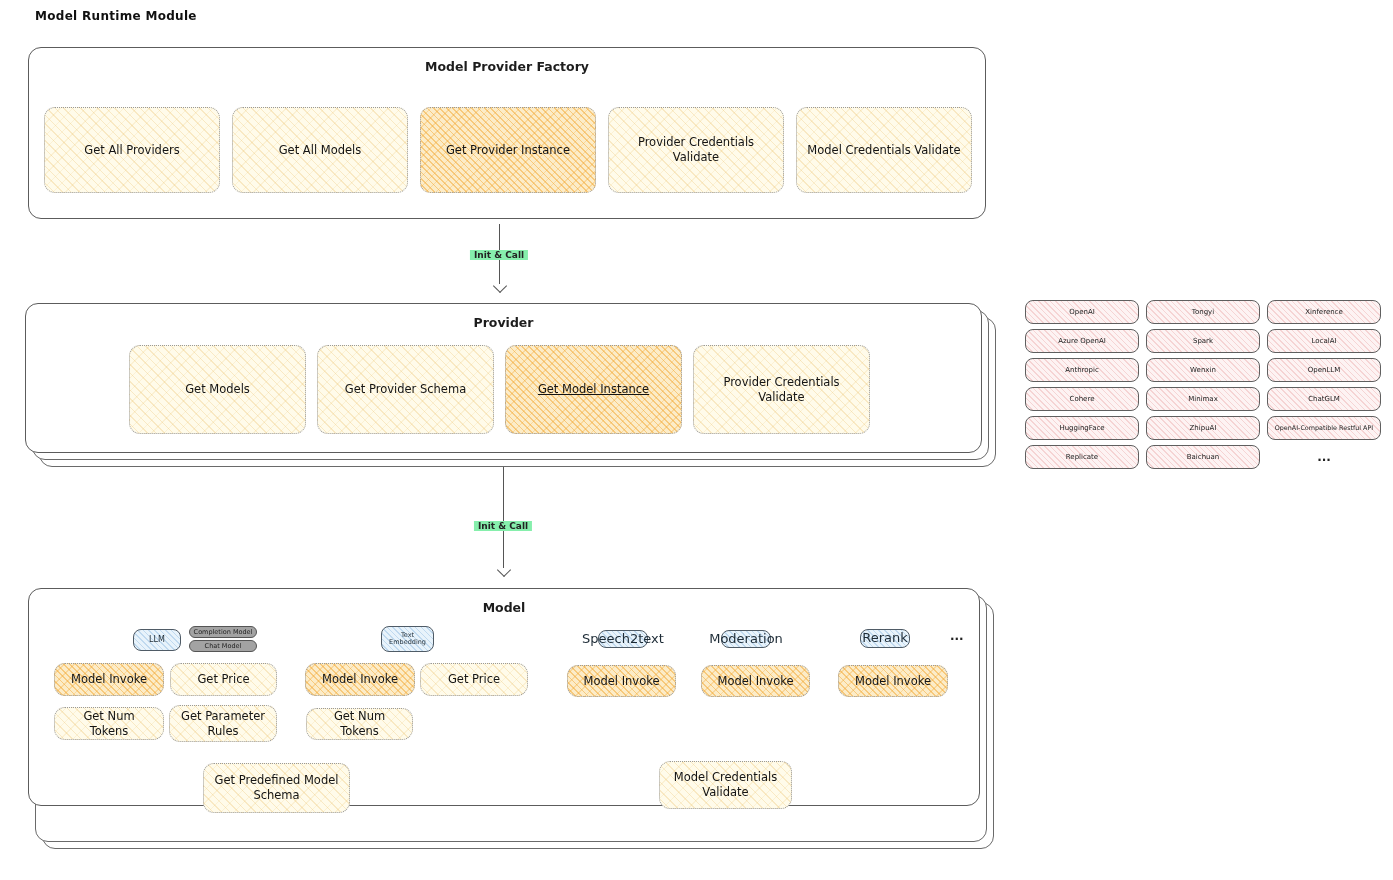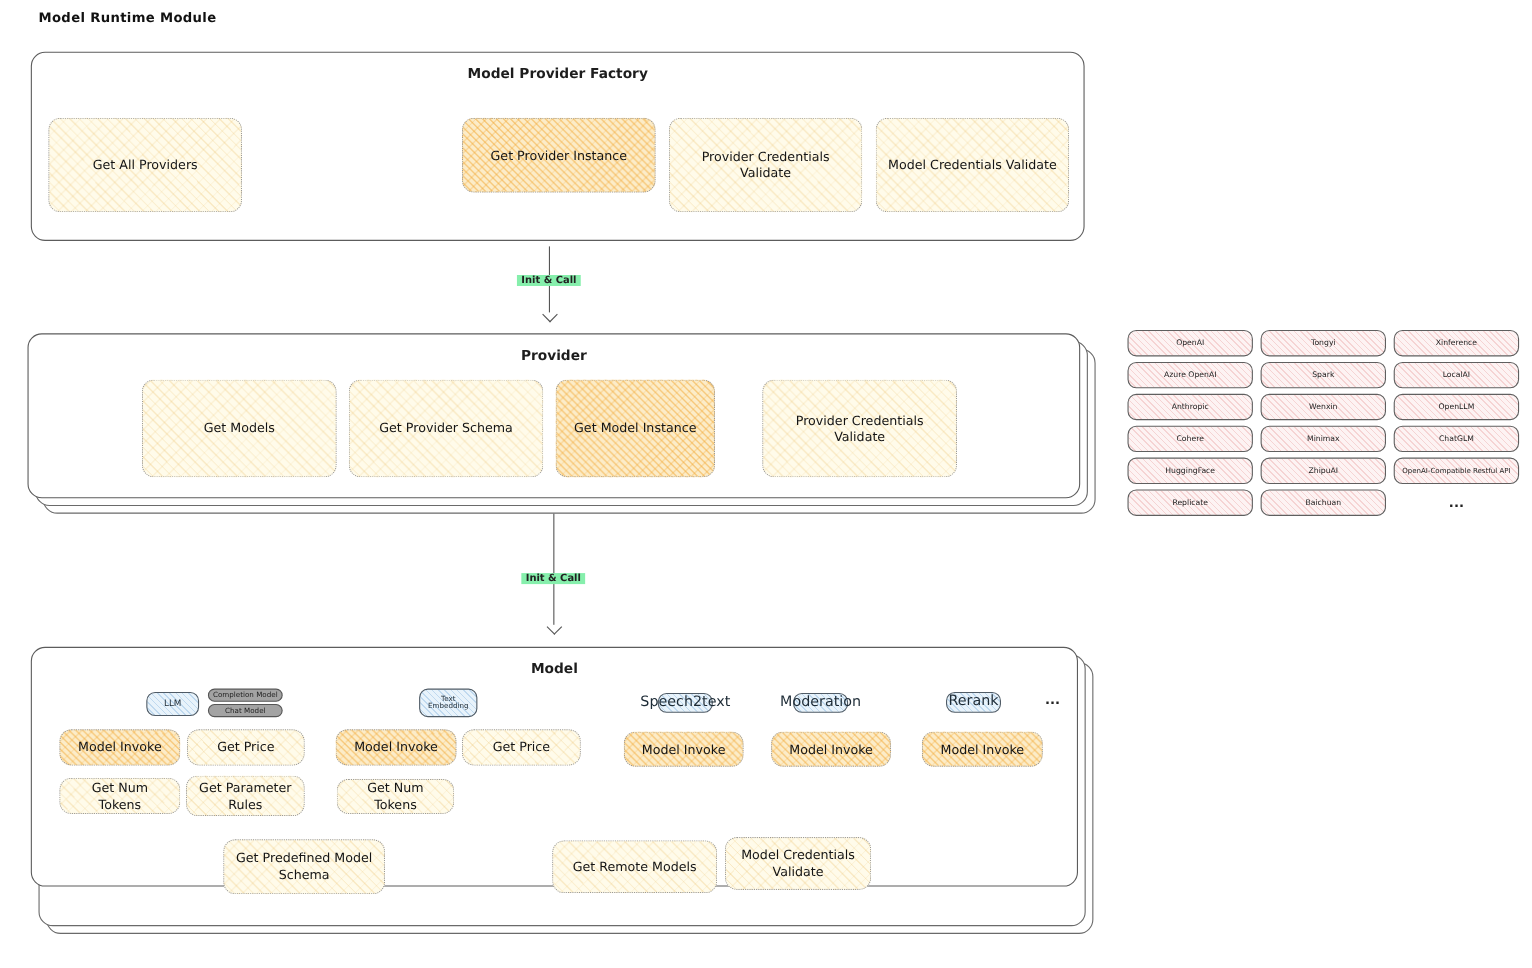--- a/index.html
+++ b/index.html
@@ -86,36 +86,37 @@
 </head>
 <body>
 
 <div class="canvas">
 
   <div class="page-title">Model Runtime Module</div>
 
   <div class="container-box" style="left:28px; top:47px; width:958px; height:172px;">
     <div class="container-title">Model Provider Factory</div>
     <div class="mbox fill-yellow" style="left:15px; top:59px; width:176px; height:86px;">Get All Providers</div>
-    <div class="mbox fill-orange" style="left:391px; top:59px; width:176px; height:68px;">Get Provider Instance</div>
+    <div class="mbox fill-yellow" style="left:203px; top:59px; width:176px; height:86px;">Get All Models</div>
+    <div class="mbox fill-orange" style="left:391px; top:59px; width:176px; height:86px;border-radius:10px;">Get Provider Instance</div>
     <div class="mbox fill-yellow" style="left:579px; top:59px; width:176px; height:86px;">Provider Credentials Validate</div>
     <div class="mbox fill-yellow" style="left:767px; top:59px; width:176px; height:86px;">Model Credentials Validate</div>
   </div>
 
   <div class="arrow-line" style="left:499px; top:224px; height:60px;"></div>
   <div class="arrow-head" style="left:495px; top:281px;"></div>
   <div class="arrow-label" style="left:499px; top:250px;">Init &amp; Call</div>
 
   <div class="stack-layer" style="left:39px; top:317px; width:957px; height:150px;"></div>
   <div class="stack-layer" style="left:32px; top:310px; width:957px; height:150px;"></div>
   <div class="container-box" style="left:25px; top:303px; width:957px; height:150px;">
     <div class="container-title">Provider</div>
     <div class="mbox fill-yellow" style="left:103px; top:41px; width:177px; height:89px;">Get Models</div>
     <div class="mbox fill-yellow" style="left:291px; top:41px; width:177px; height:89px;">Get Provider Schema</div>
-    <div class="mbox fill-orange" style="left:479px; top:41px; width:145px; height:89px;">Get Model Instance</div>
+    <div class="mbox fill-orange" style="left:479px; top:41px; width:177px; height:89px;text-decoration:underline;">Get Model Instance</div>
     <div class="mbox fill-yellow" style="left:667px; top:41px; width:177px; height:89px;">Provider Credentials Validate</div>
   </div>
 
   <div class="pill-grid">
     <div class="pill">OpenAI</div>
     <div class="pill">Tongyi</div>
     <div class="pill">Xinference</div>
     <div class="pill">Azure OpenAI</div>
     <div class="pill">Spark</div>
     <div class="pill">LocalAI</div>
@@ -160,17 +161,16 @@
 
     <div class="tag-blue" style="left:692px; top:41px; width:50px; height:18px;text-align:right;">Moderation</div>
     <div class="mbox fill-orange" style="left:672px; top:76px; width:109px; height:32px;">Model Invoke</div>
 
     <div class="tag-blue" style="left:831px; top:40px; width:50px; height:19px;">Rerank</div>
     <div class="mbox fill-orange" style="left:809px; top:76px; width:110px; height:32px;">Model Invoke</div>
 
     <div class="more-dots" style="left:921px; top:40px;">...</div>
 
     <div class="mbox fill-yellow" style="left:174px; top:174px; width:147px; height:50px;">Get Predefined Model Schema</div>
-    <div class="mbox fill-yellow" style="left:473px; top:175px; width:150px; height:48px;">Get Remote Models</div>
     <div class="mbox fill-yellow" style="left:630px; top:172px; width:133px; height:48px;">Model Credentials Validate</div>
   </div>
 
 </div>
 
 </body></html>

